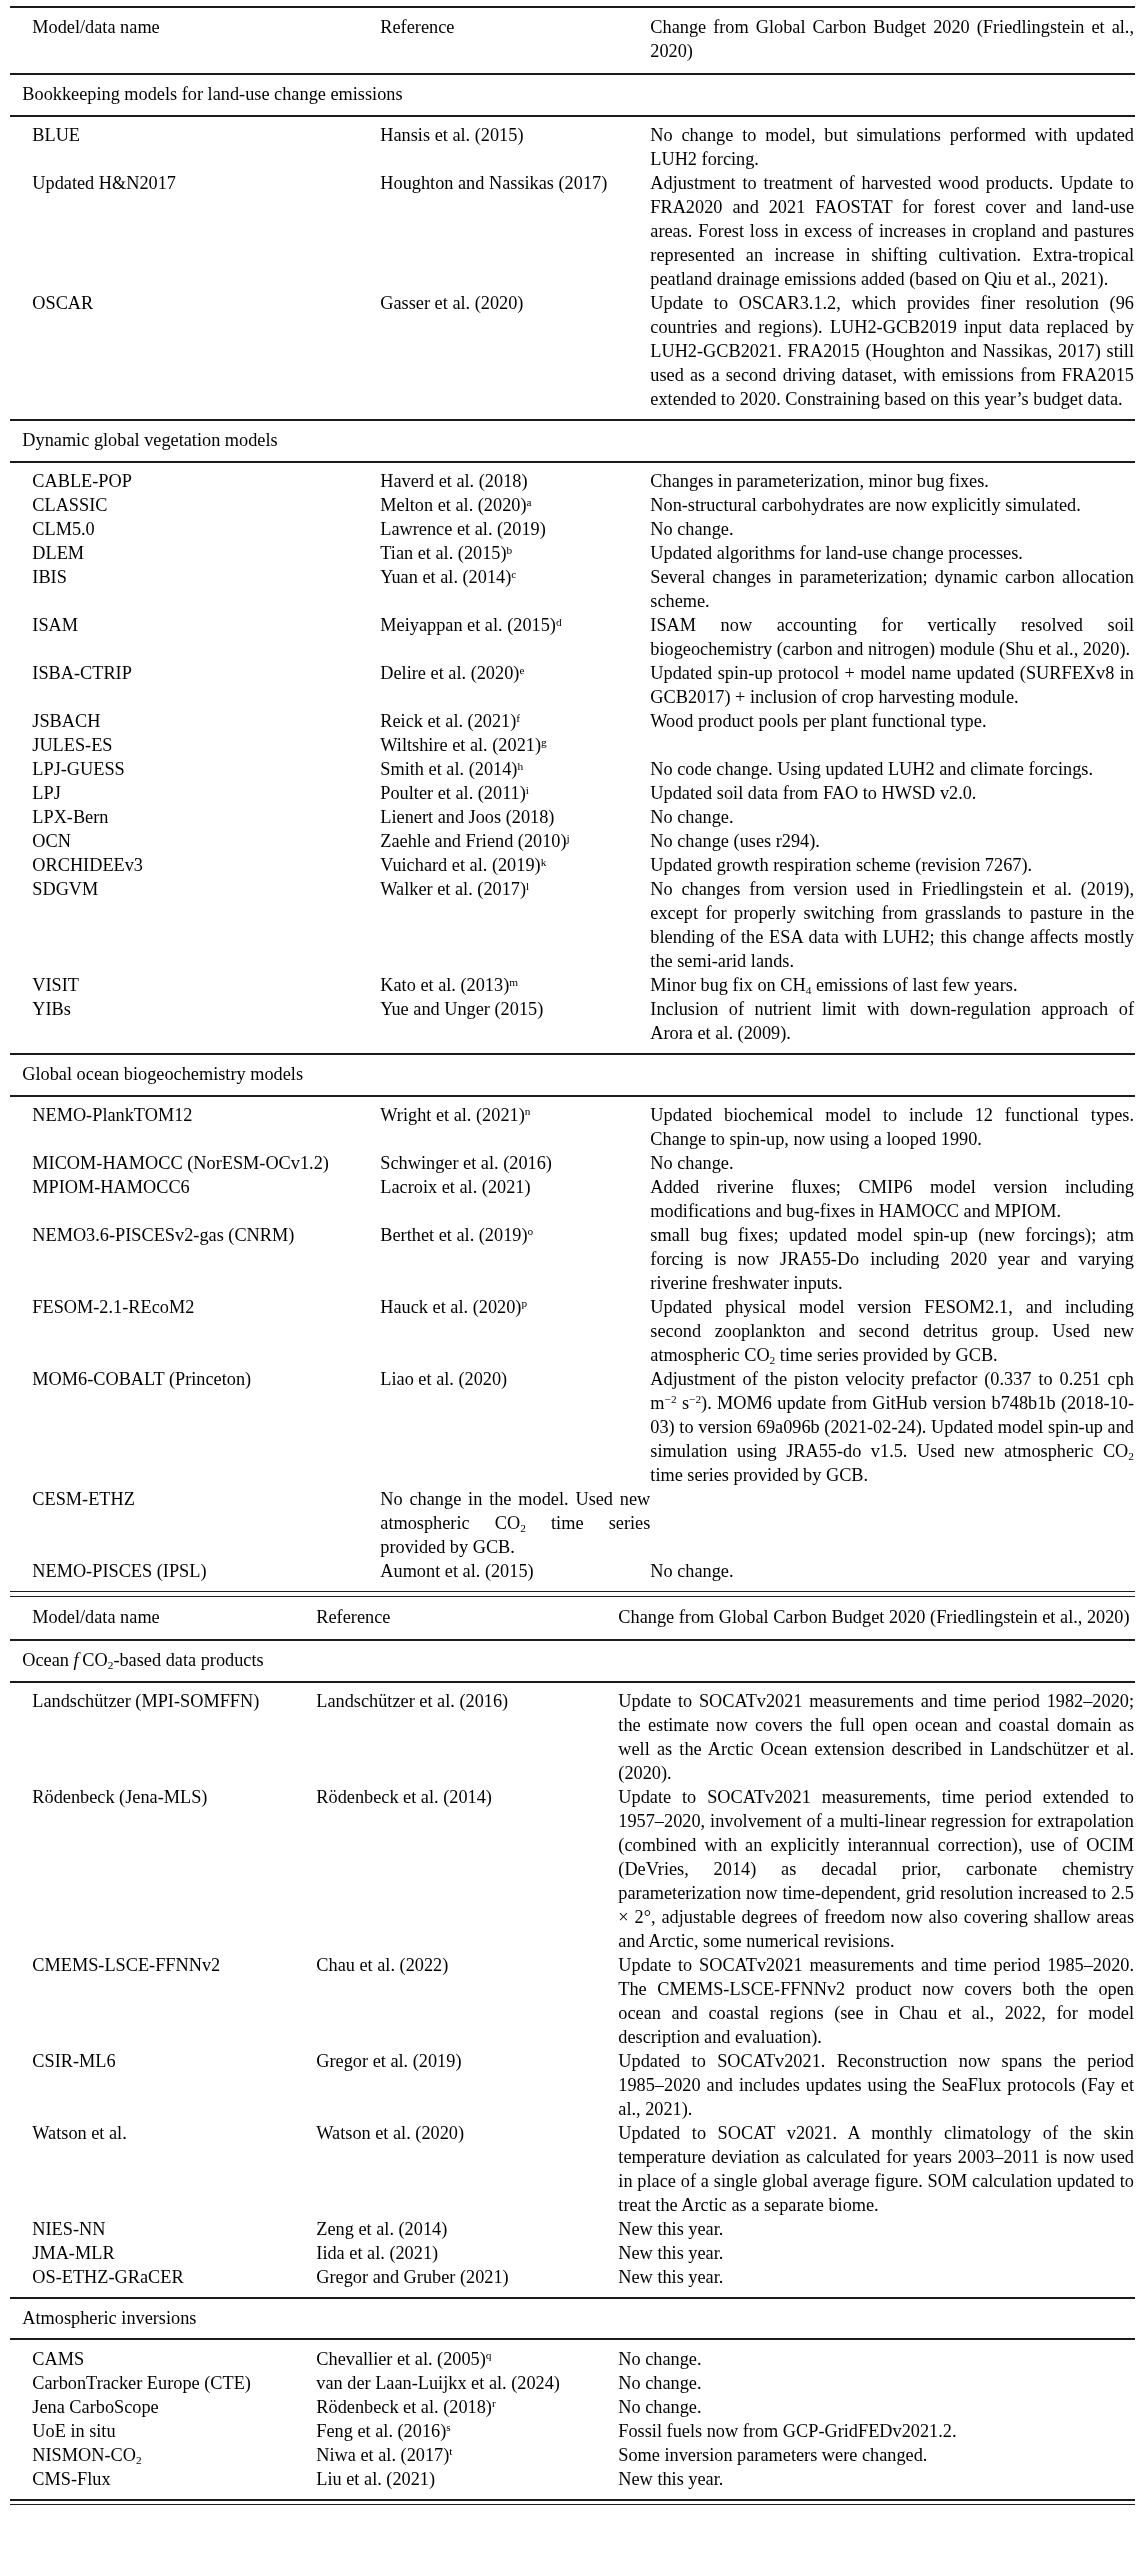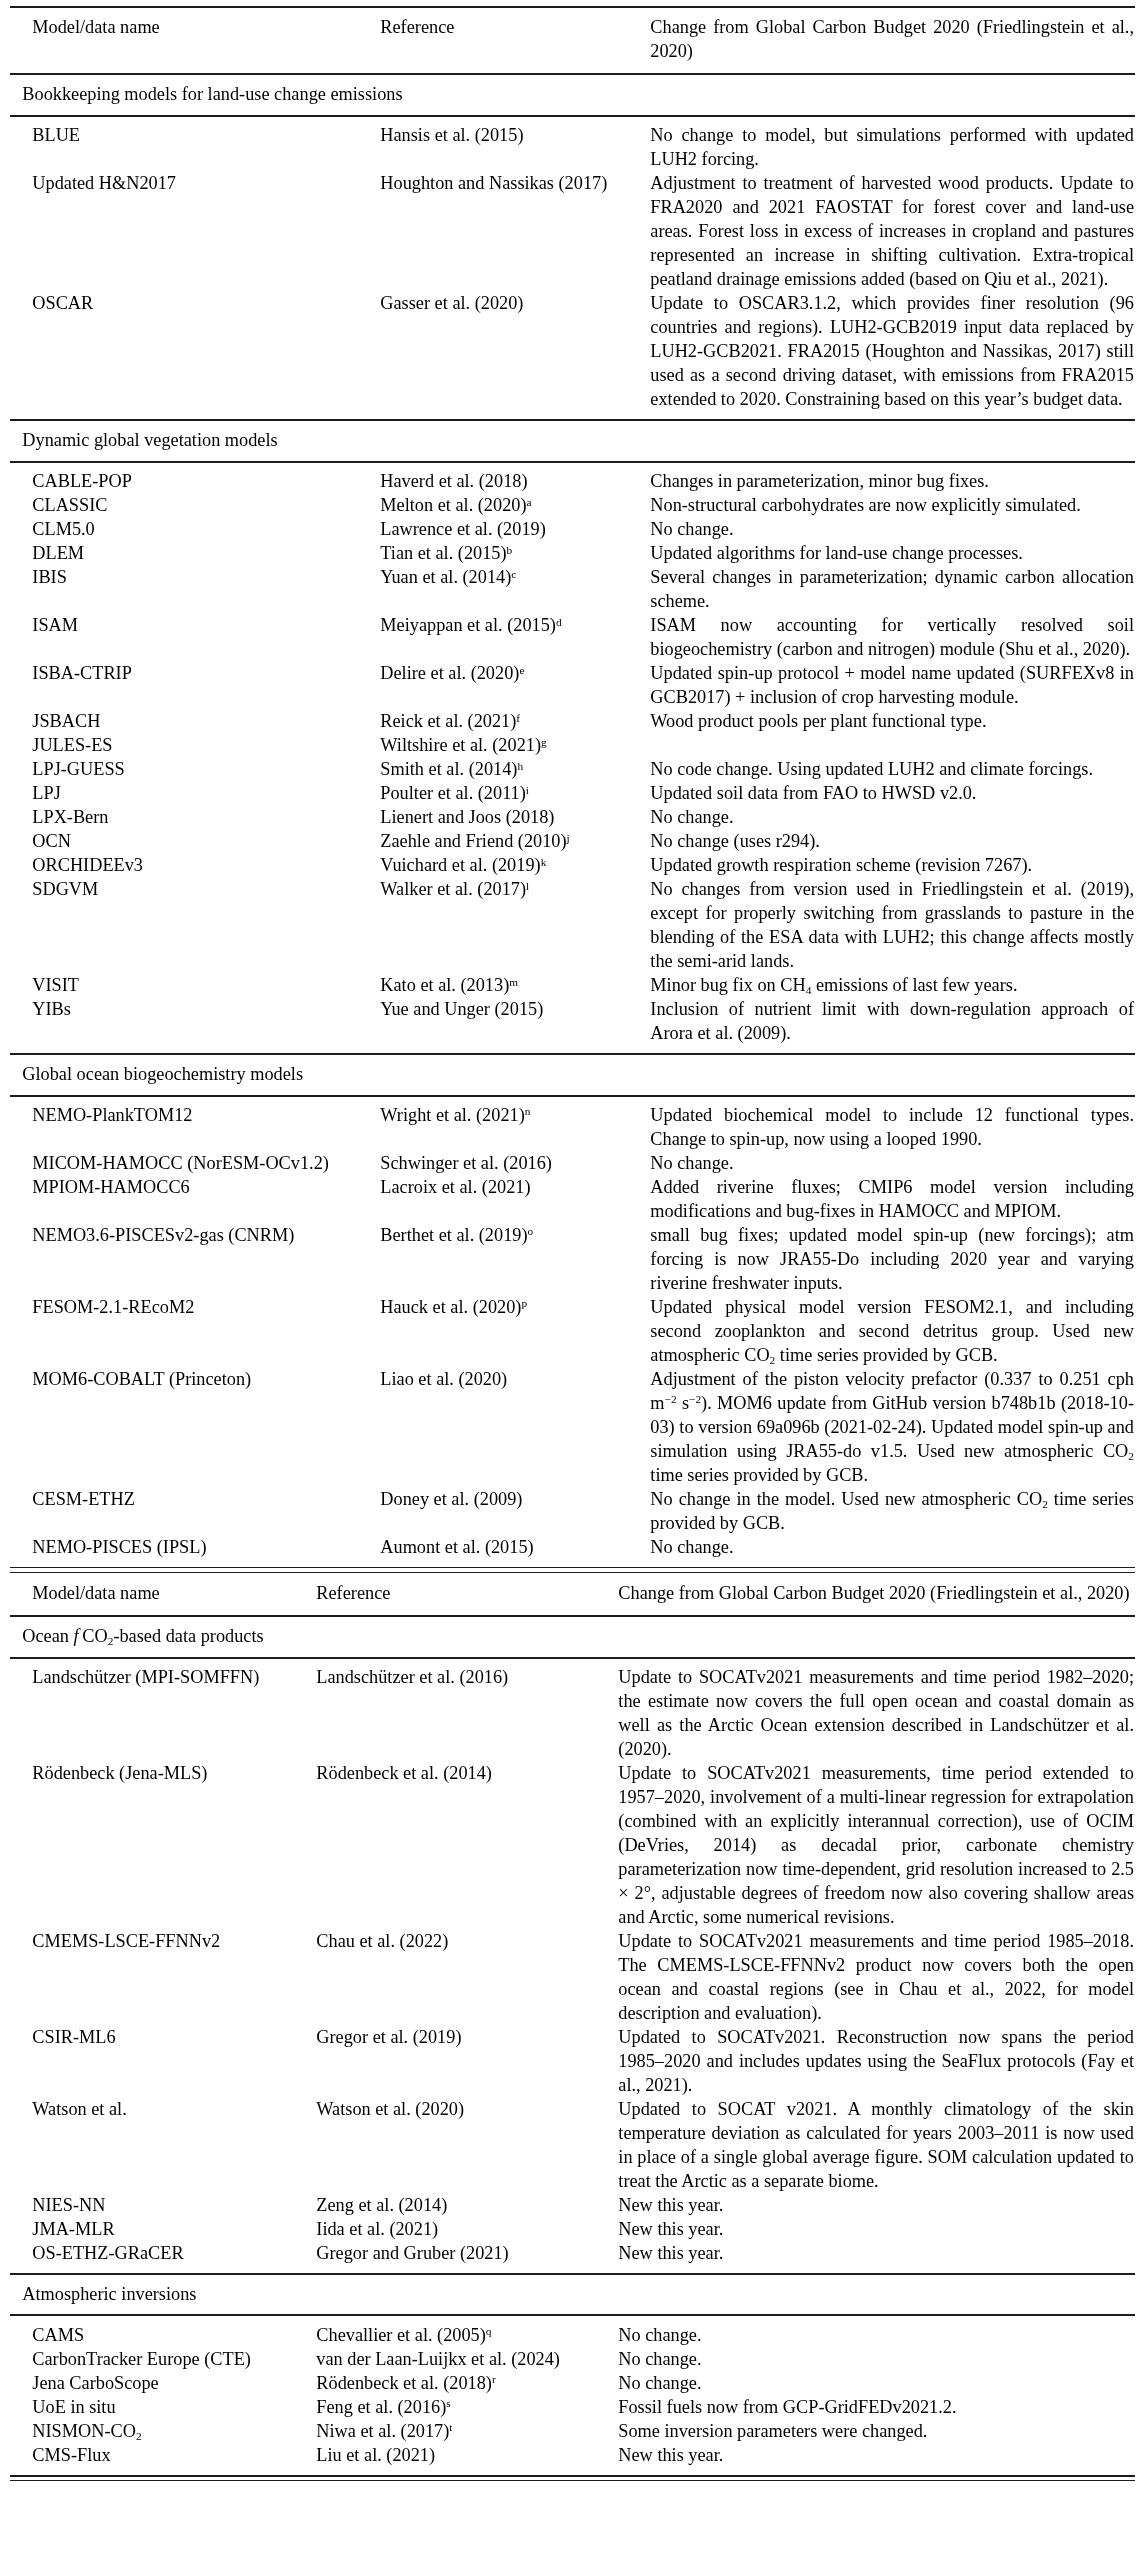--- a/index.html
+++ b/index.html
@@ -203,21 +203,20 @@
             <div class="cell c2">Hauck et al. (2020)<sup>p</sup></div>
             <div class="cell c3">Updated physical model version FESOM2.1, and including second zooplankton and second detritus group. Used new atmospheric CO<sub>2</sub> time series provided by GCB.</div>
           </div>
             <div class="row">
             <div class="cell c1">MOM6-COBALT (Princeton)</div>
             <div class="cell c2">Liao et al. (2020)</div>
             <div class="cell c3">Adjustment of the piston velocity prefactor (0.337 to 0.251 cph m<sup>−2</sup> s<sup>−2</sup>). MOM6 update from GitHub version b748b1b (2018-10-03) to version 69a096b (2021-02-24). Updated model spin-up and simulation using JRA55-do v1.5. Used new atmospheric CO<sub>2</sub> time series provided by GCB.</div>
           </div>
             <div class="row">
             <div class="cell c1">CESM-ETHZ</div>
-            <div class="cell c2">Doney et al. (2009)</div>
             <div class="cell c3">No change in the model. Used new atmospheric CO<sub>2</sub> time series provided by GCB.</div>
           </div>
             <div class="row">
             <div class="cell c1">NEMO-PISCES (IPSL)</div>
             <div class="cell c2">Aumont et al. (2015)</div>
             <div class="cell c3">No change.</div>
           </div>
           </div>
       </div>
       </div>
@@ -245,21 +244,21 @@
             <div class="cell c3">Update to SOCATv2021 measurements and time period 1982–2020; the estimate now covers the full open ocean and coastal domain as well as the Arctic Ocean extension described in Landschützer et al. (2020).</div>
           </div>
             <div class="row">
             <div class="cell c1">Rödenbeck (Jena-MLS)</div>
             <div class="cell c2">Rödenbeck et al. (2014)</div>
             <div class="cell c3">Update to SOCATv2021 measurements, time period extended to 1957–2020, involvement of a multi-linear regression for extrapolation (combined with an explicitly interannual correction), use of OCIM (DeVries, 2014) as decadal prior, carbonate chemistry parameterization now time-dependent, grid resolution increased to 2.5 × 2°, adjustable degrees of freedom now also covering shallow areas and Arctic, some numerical revisions.</div>
           </div>
             <div class="row">
             <div class="cell c1">CMEMS-LSCE-FFNNv2</div>
             <div class="cell c2">Chau et al. (2022)</div>
-            <div class="cell c3">Update to SOCATv2021 measurements and time period 1985–2018. The CMEMS-LSCE-FFNNv2 product now covers both the open ocean and coastal regions (see in Chau et al., 2022, for model description and evaluation).</div>
+            <div class="cell c3">Update to SOCATv2021 measurements and time period 1985–2020. The CMEMS-LSCE-FFNNv2 product now covers both the open ocean and coastal regions (see in Chau et al., 2022, for model description and evaluation).</div>
           </div>
             <div class="row">
             <div class="cell c1">CSIR-ML6</div>
             <div class="cell c2">Gregor et al. (2019)</div>
             <div class="cell c3">Updated to SOCATv2021. Reconstruction now spans the period 1985–2020 and includes updates using the SeaFlux protocols (Fay et al., 2021).</div>
           </div>
             <div class="row">
             <div class="cell c1">Watson et al.</div>
             <div class="cell c2">Watson et al. (2020)</div>
             <div class="cell c3">Updated to SOCAT v2021. A monthly climatology of the skin temperature deviation as calculated for years 2003–2011 is now used in place of a single global average figure. SOM calculation updated to treat the Arctic as a separate biome.</div>

